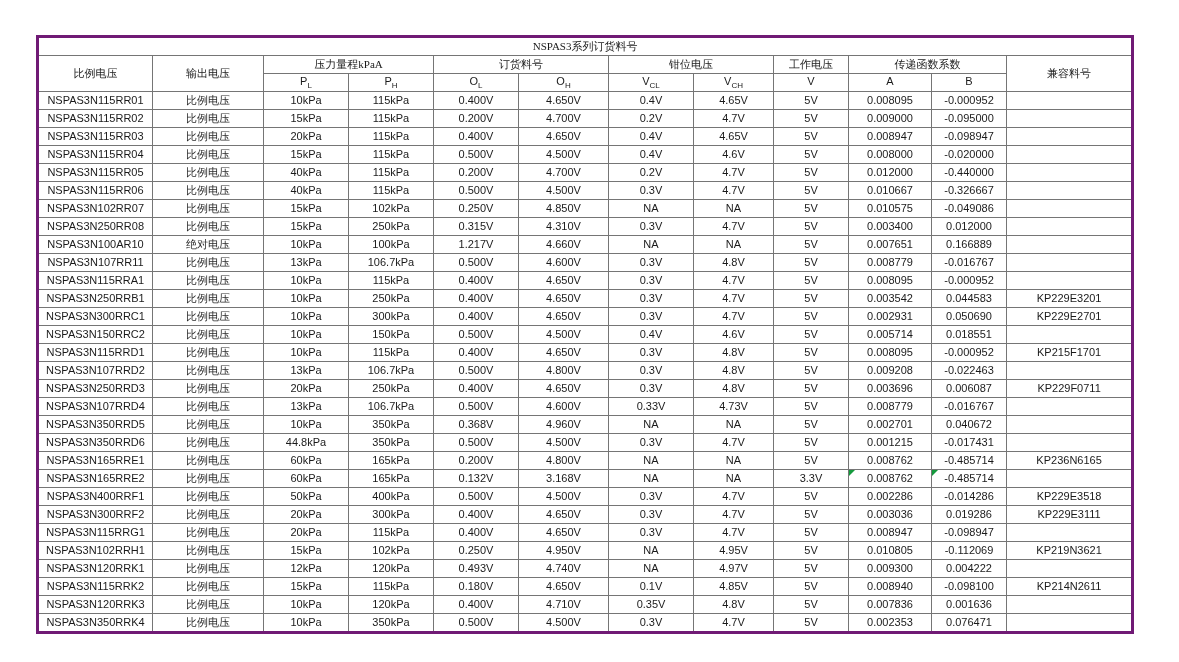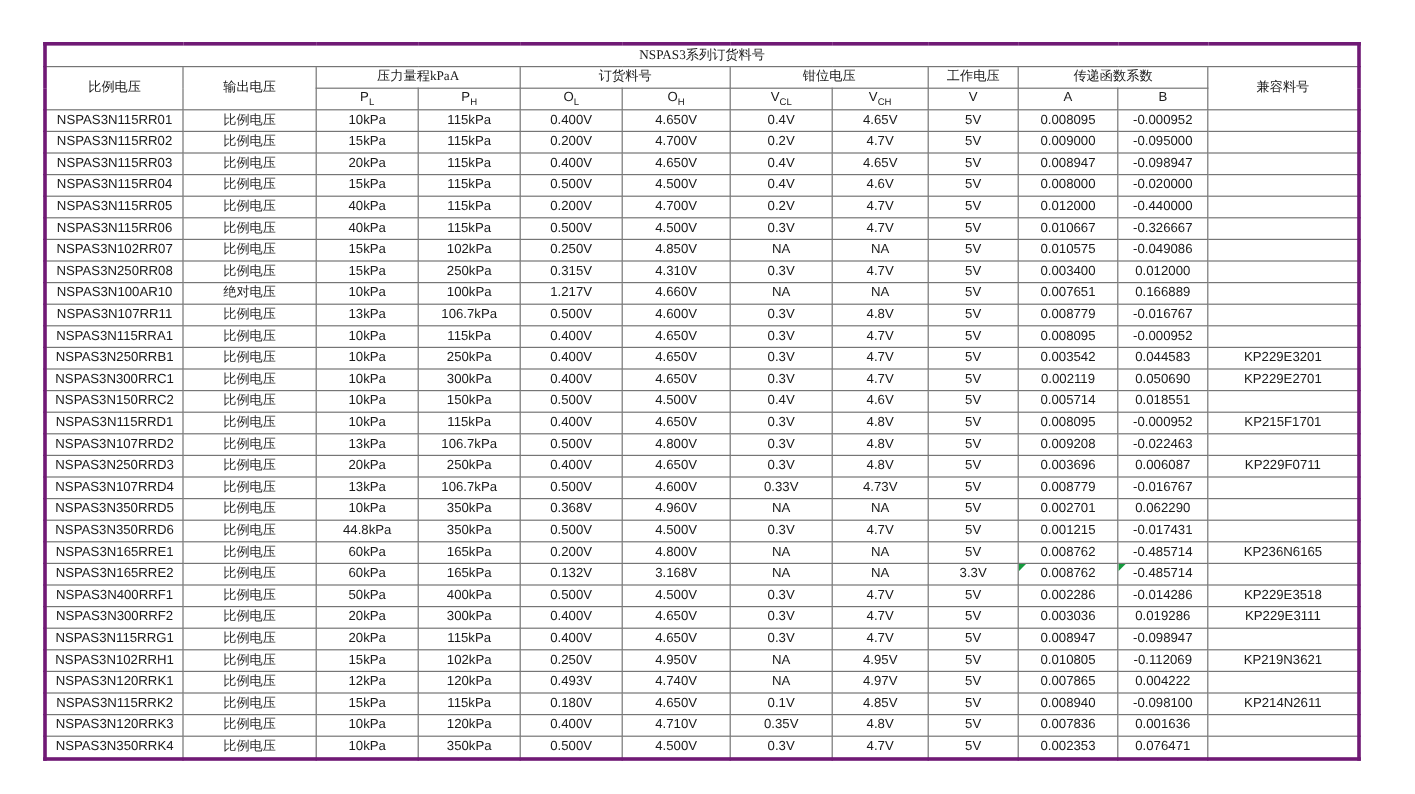--- a/index.html
+++ b/index.html
@@ -274,21 +274,21 @@
         <tr>
           <td>NSPAS3N300RRC1</td>
           <td class="cjk">比例电压</td>
           <td>10kPa</td>
           <td>300kPa</td>
           <td>0.400V</td>
           <td>4.650V</td>
           <td>0.3V</td>
           <td>4.7V</td>
           <td>5V</td>
-          <td>0.002119</td>
+          <td>0.002931</td>
           <td>0.050690</td>
           <td>KP229E2701</td>
         </tr>
         <tr>
           <td>NSPAS3N150RRC2</td>
           <td class="cjk">比例电压</td>
           <td>10kPa</td>
           <td>150kPa</td>
           <td>0.500V</td>
           <td>4.500V</td>
@@ -359,21 +359,21 @@
           <td>NSPAS3N350RRD5</td>
           <td class="cjk">比例电压</td>
           <td>10kPa</td>
           <td>350kPa</td>
           <td>0.368V</td>
           <td>4.960V</td>
           <td>NA</td>
           <td>NA</td>
           <td>5V</td>
           <td>0.002701</td>
-          <td>0.062290</td>
+          <td>0.040672</td>
           <td></td>
         </tr>
         <tr>
           <td>NSPAS3N350RRD6</td>
           <td class="cjk">比例电压</td>
           <td>44.8kPa</td>
           <td>350kPa</td>
           <td>0.500V</td>
           <td>4.500V</td>
           <td>0.3V</td>
@@ -470,21 +470,21 @@
         <tr>
           <td>NSPAS3N120RRK1</td>
           <td class="cjk">比例电压</td>
           <td>12kPa</td>
           <td>120kPa</td>
           <td>0.493V</td>
           <td>4.740V</td>
           <td>NA</td>
           <td>4.97V</td>
           <td>5V</td>
-          <td>0.007865</td>
+          <td>0.009300</td>
           <td>0.004222</td>
           <td></td>
         </tr>
         <tr>
           <td>NSPAS3N115RRK2</td>
           <td class="cjk">比例电压</td>
           <td>15kPa</td>
           <td>115kPa</td>
           <td>0.180V</td>
           <td>4.650V</td>

